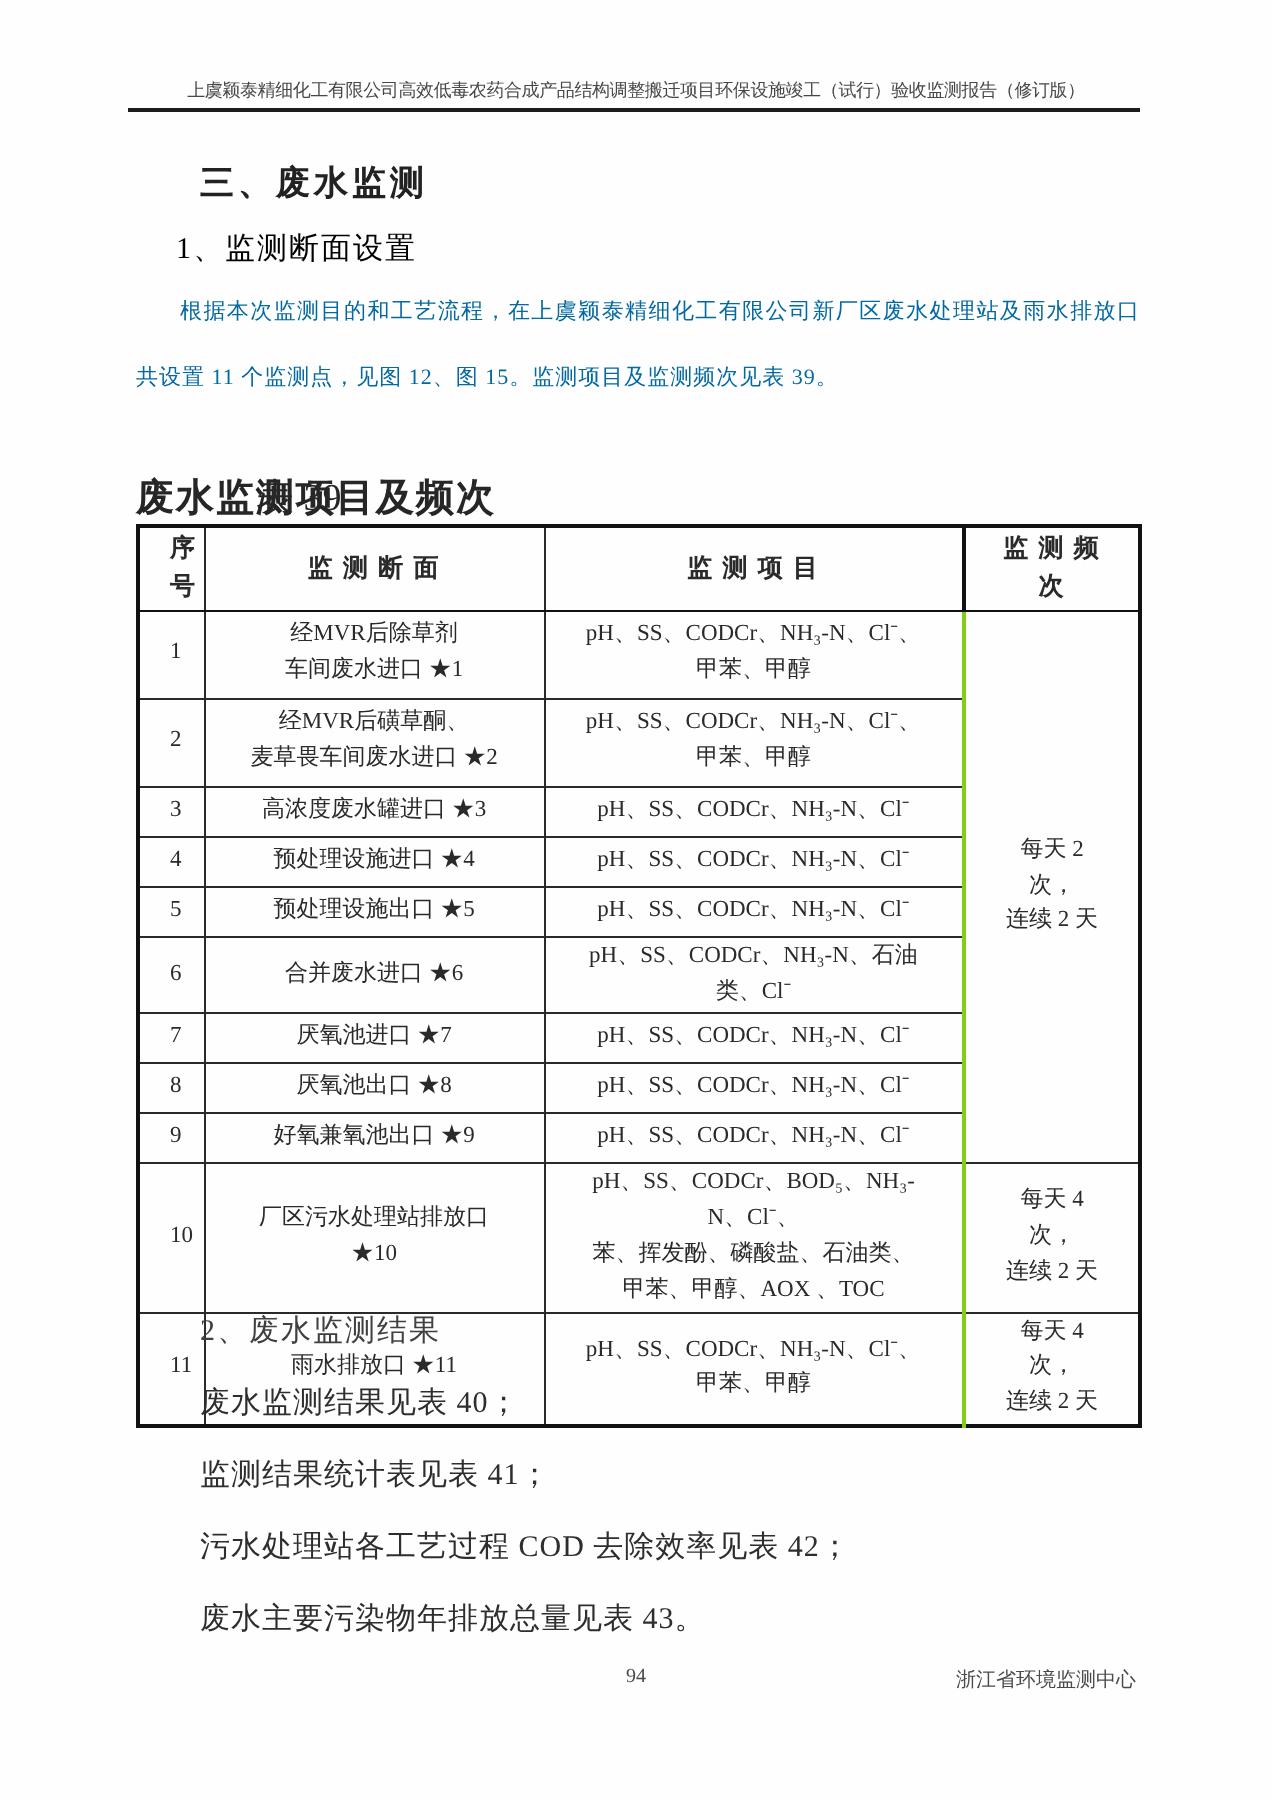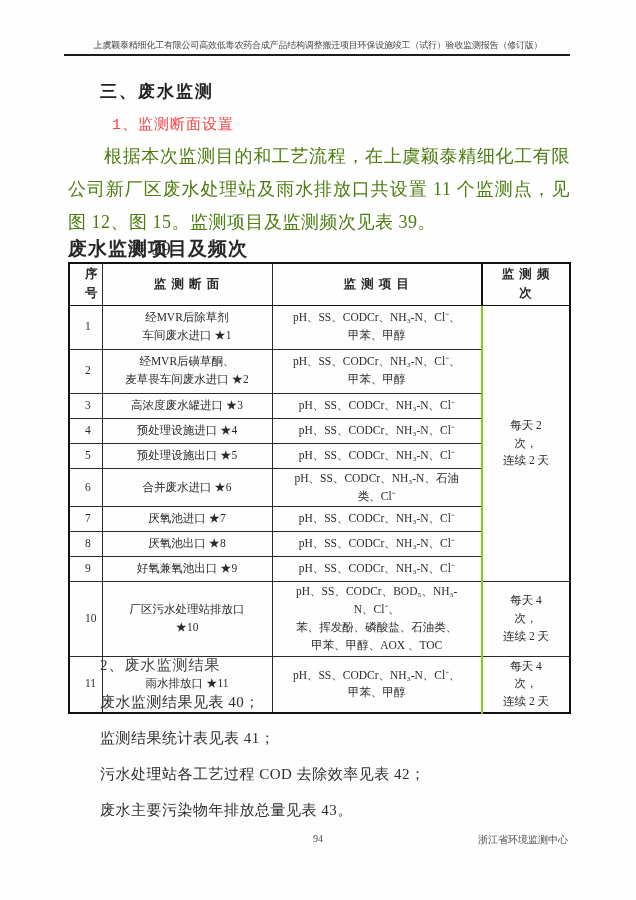--- a/index.html
+++ b/index.html
@@ -16,25 +16,25 @@
   .runhead-rule{
     position:absolute;top:54px;left:64px;width:506px;height:0;
     border-top:2.5px solid #1c1c1c;
   }
   
   .sec-title{
     position:absolute;top:80px;left:100px;
     font-size:17px;font-weight:bold;letter-spacing:2px;color:#222;
   }
   .sub-title1{
-    position:absolute;top:115px;left:112px;font-size:15px;color:#ef4444;letter-spacing:1px;font-family:Liberation Mono, monospace;
+    position:absolute;top:115px;left:88px;font-size:15px;color:#000000;letter-spacing:1px;
   }
   .para1{
     position:absolute;top:140px;left:68px;width:502px;
-    font-size:18px;line-height:33px;text-align:justify;text-indent:2em;color:#4d7c0f;
+    font-size:11px;line-height:33px;text-align:justify;text-indent:2em;color:#0369a1;
     letter-spacing:0.5px;
   }
   
   .tbl-caption{
     position:absolute;top:236px;left:68px;width:500px;height:20px;font-size:19px;color:#262626;
   }
   .tbl-caption .cap-no{position:absolute;left:60px;top:0;}
   .tbl-caption .cap-title{position:absolute;left:0;right:40px;top:0;font-weight:bold;letter-spacing:1px;}
   
   table.monitor{

